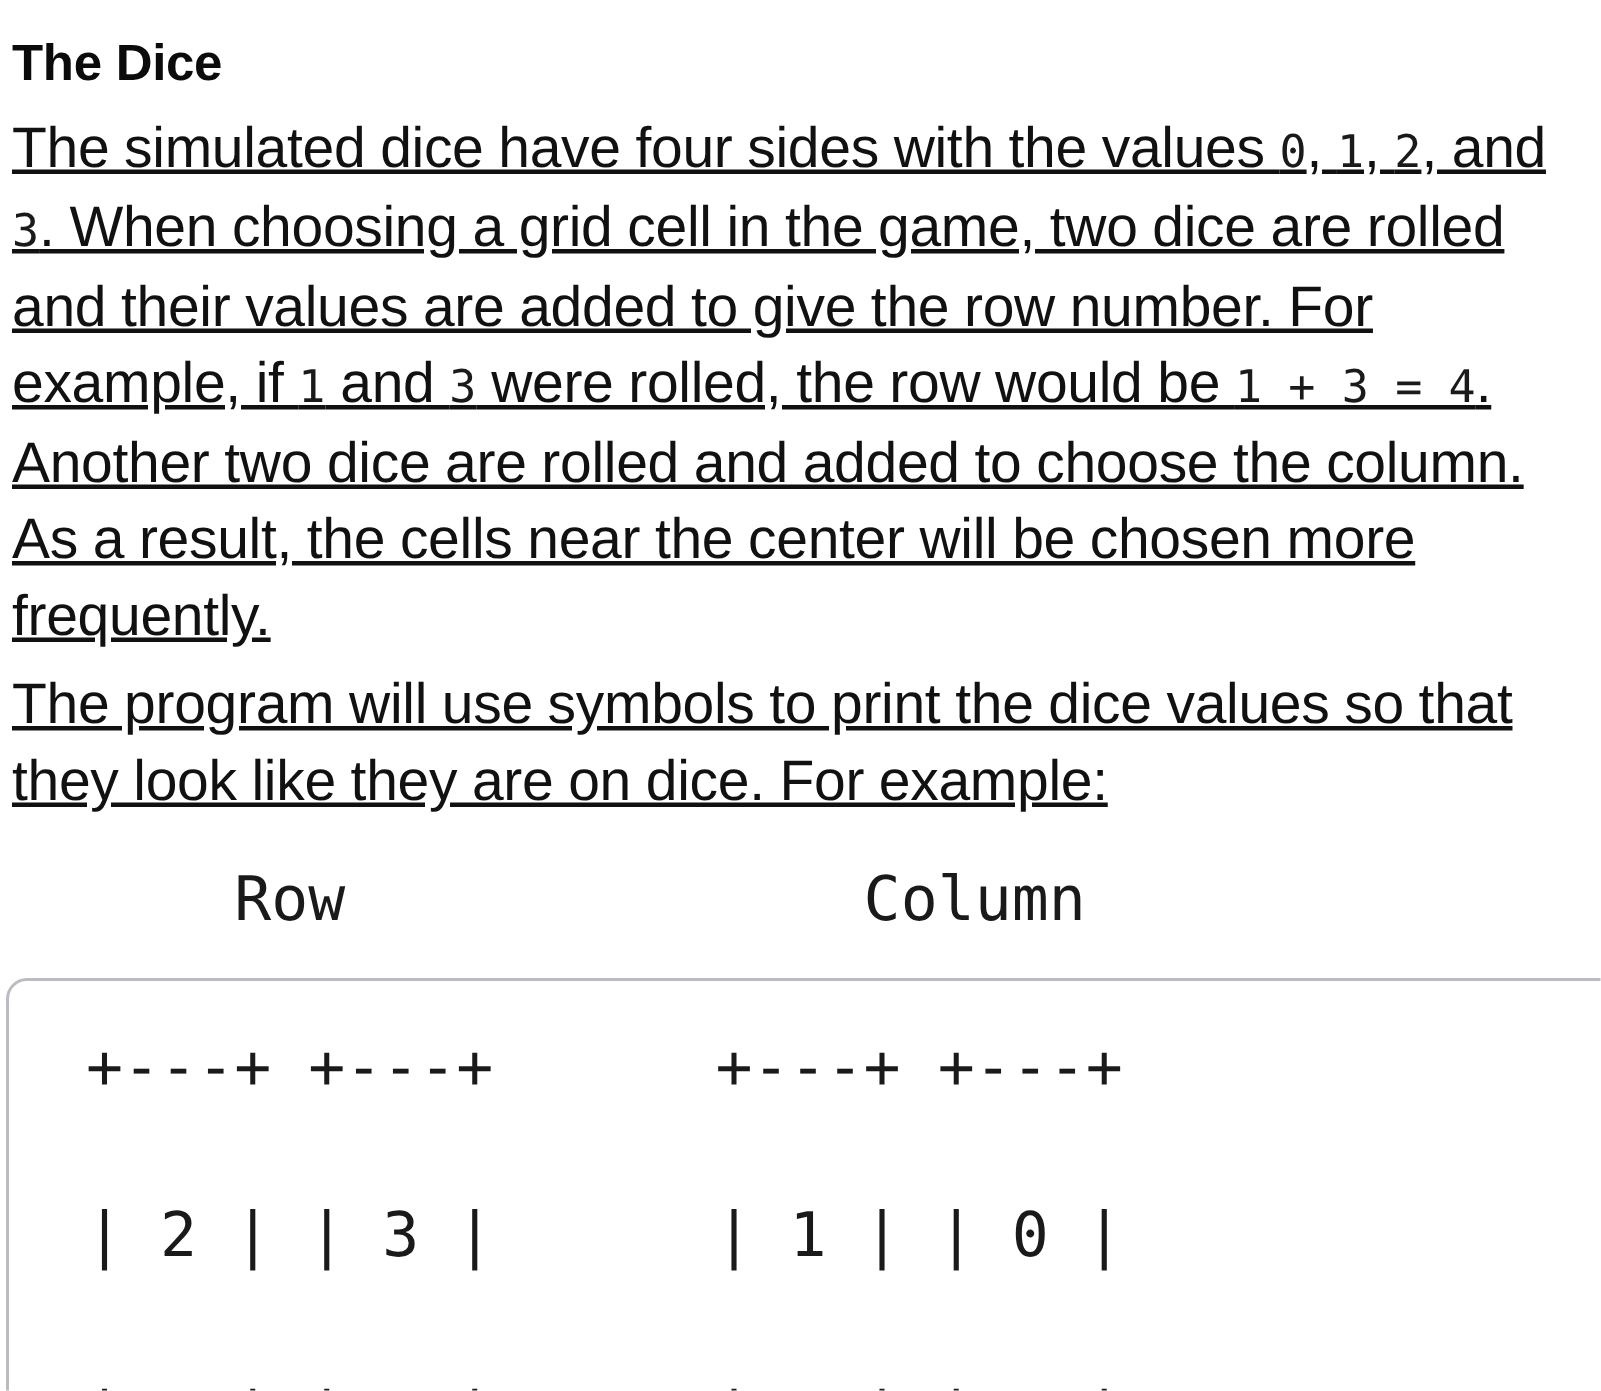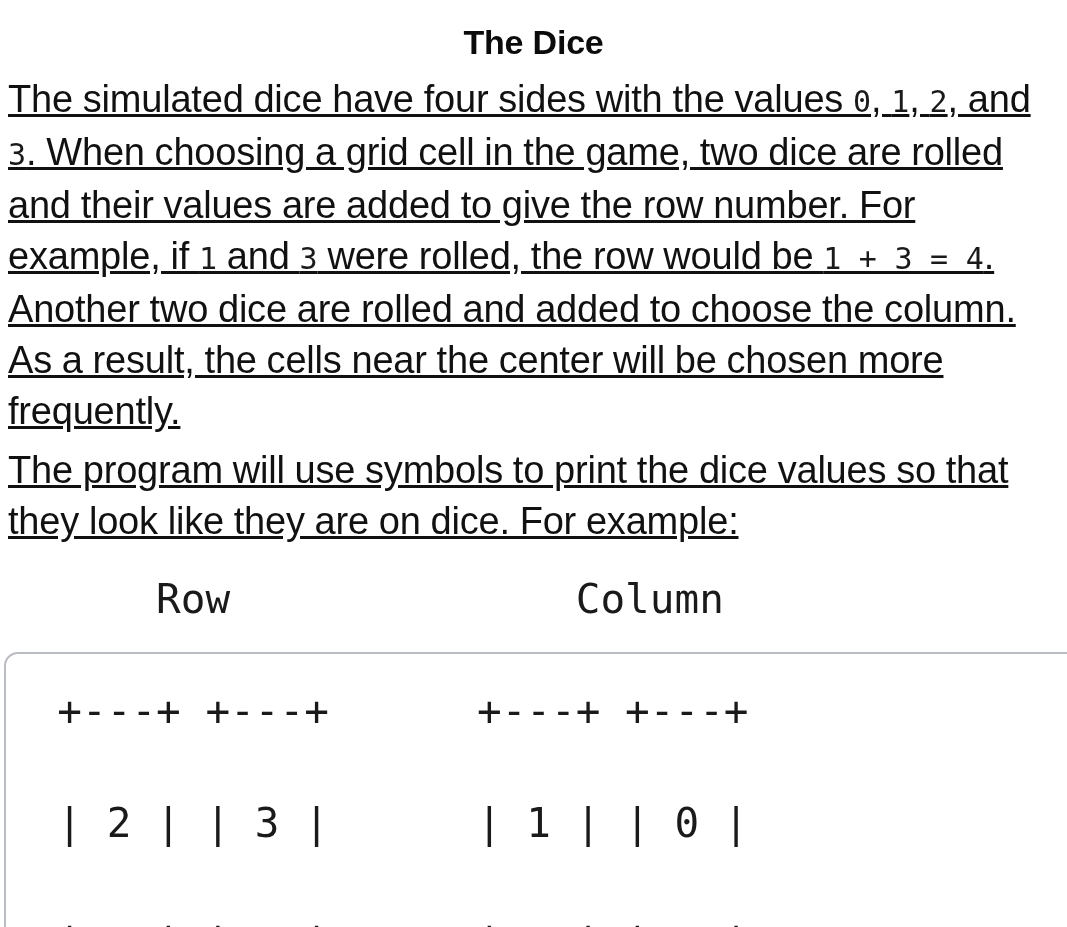--- a/index.html
+++ b/index.html
@@ -36,21 +36,20 @@
   }
 
   h1.page-title {
     font-family: "Liberation Sans", sans-serif;
     font-weight: bold;
     font-size: 34px;
     line-height: 40px;
     letter-spacing: -0.2px;
     margin: 22px 0 12px 0;
     color: #0b0b0b;
-    text-align: center;
   }
 
   p.body-text {
     font-family: "Liberation Sans", sans-serif;
     font-size: 38px;
     line-height: 51px;
     margin: 0 0 8px 0;
     color: #111111;
     letter-spacing: -0.2px;
     word-spacing: -0.5px;

